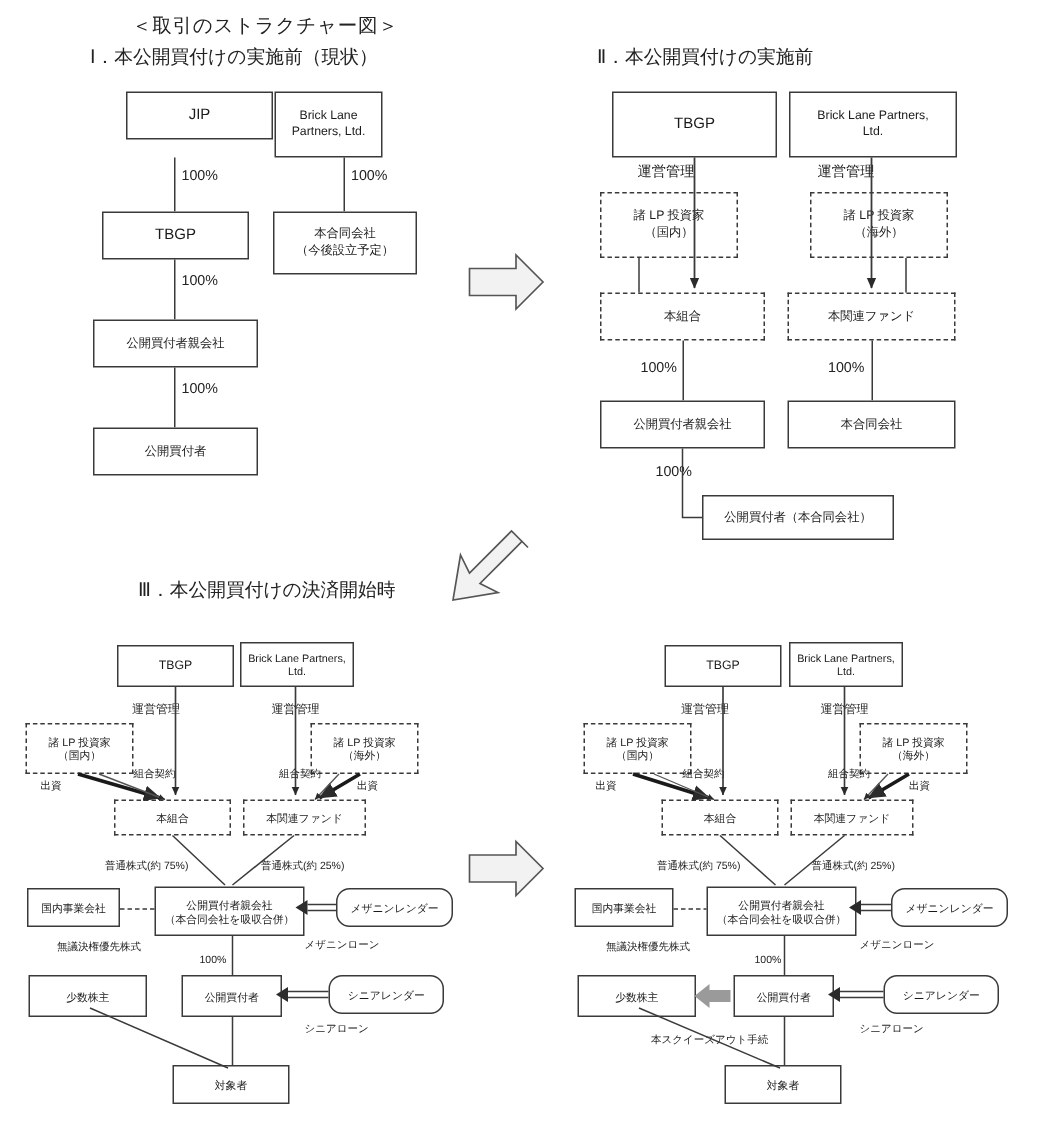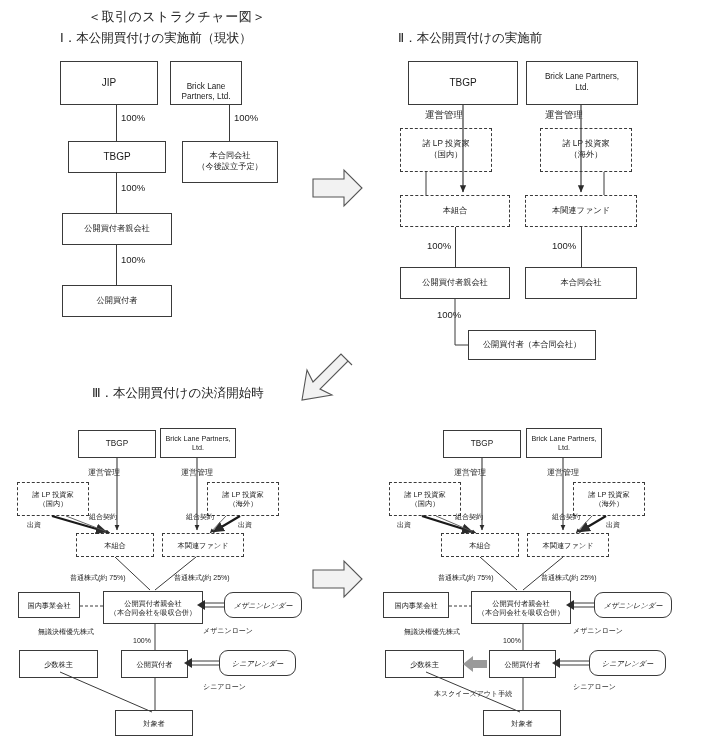--- a/index.html
+++ b/index.html
@@ -62,46 +62,46 @@
     text-align: center;
     font-size: 10px;
     line-height: 1.35;
     color: #1a1a1a;
     padding: 1px 2px;
   }
   .box.sm { font-size: 8.2px; line-height: 1.3; }
   .box.xs { font-size: 7.2px; line-height: 1.25; }
   .box.dashed { border: 1px dashed #3a3a3a; }
   .box.round { border-radius: 11px; }
-  .box.round.xs { border-radius: 9px; font-style: italic; }
+  .box.round.xs { border-radius: 9px; }
 
   
   .vline { background: #3a3a3a; width: 1px; }
 
   svg.overlay {
     position: absolute;
     left: 0; top: 0;
     width: 707px; height: 749px;
     pointer-events: none;
   }
 </style>
 </head>
 <body>
 
 <div id="page">
 
   <div class="abs doc-title" style="left:88px; top:8px;text-align:right;">＜取引のストラクチャー図＞</div>
 
   <div class="abs panel-title" style="left:60px; top:30px;">Ⅰ．本公開買付けの実施前（現状）</div>
 
-  <div class="abs box" style="left:60px; top:61px; width:98px; height:44px;">
+  <div class="abs box" style="left:84px; top:61px; width:98px; height:32px;">
     <span>JIP</span>
   </div>
 
-  <div class="abs box sm" style="left:170px; top:61px; width:72px; height:44px; white-space:pre-line;justify-content:flex-end;">
+  <div class="abs box sm" style="left:183px; top:61px; width:72px; height:44px; white-space:pre-line;">
     <span style="white-space:pre-line;">Brick Lane
 Partners, Ltd.</span>
   </div>
 
   <div class="abs vline" style="left:116px; top:105px; height:36px;"></div>
   <div class="abs lbl" style="left:121px; top:113px;">100%</div>
 
   <div class="abs vline" style="left:229px; top:105px; height:36px;"></div>
   <div class="abs lbl" style="left:234px; top:113px;">100%</div>
 

